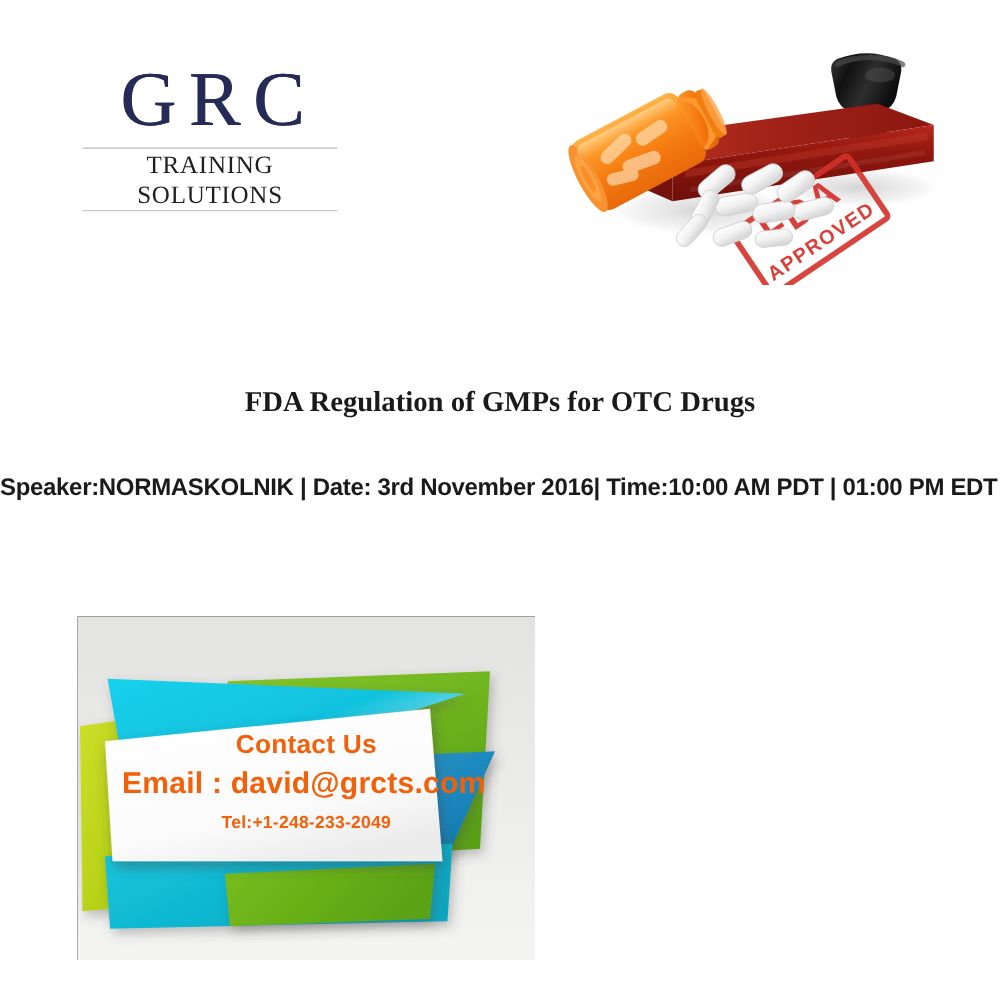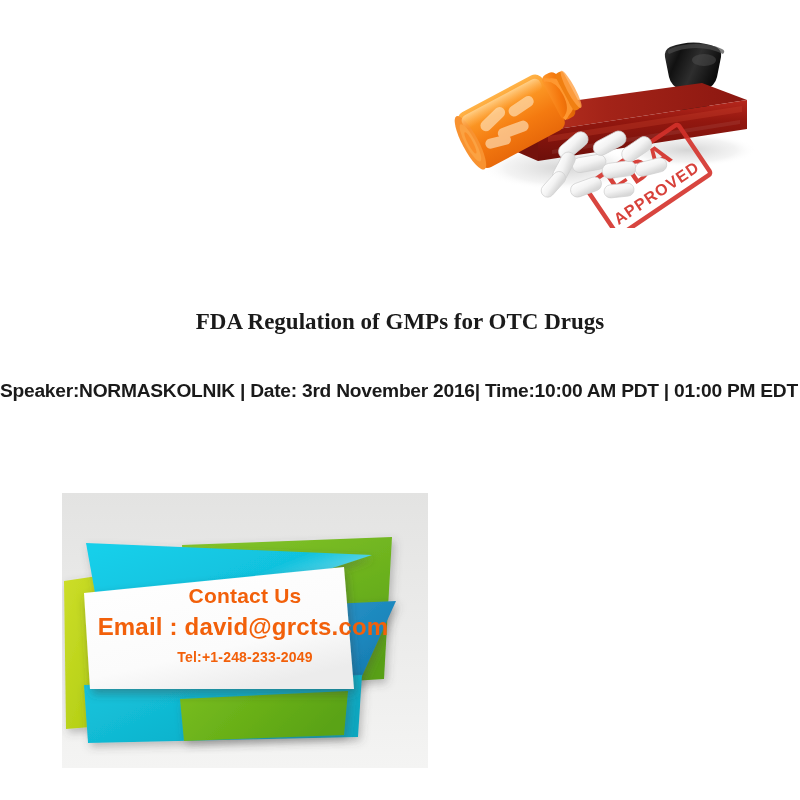--- a/index.html
+++ b/index.html
@@ -86,22 +86,22 @@
     font-size: 23px;
     line-height: 28px;
     color: #1a1a1a;
   }
 
   
   .speaker-line {
     position: absolute;
     left: 0;
     top: 379px;
-    width: 728px;
-    text-align: right;
+    width: 800px;
+    text-align: left;
     font-family: "Liberation Sans", sans-serif;
     font-weight: bold;
     font-size: 19.2px;
     line-height: 24px;
     letter-spacing: -0.25px;
     color: #1a1a1a;
     white-space: nowrap;
   }
 
   
@@ -141,20 +141,26 @@
     font-size: 14px;
     line-height: 31px;
     letter-spacing: 0.2px;
   }
 </style>
 </head>
 <body>
 
 <div class="page">
 
+  <div class="logo-block">
+    <div class="logo-letters">GRC</div>
+    <div class="logo-rule-top"></div>
+    <div class="logo-sub">TRAINING SOLUTIONS</div>
+    <div class="logo-rule-bot"></div>
+  </div>
 
   <div class="hero">
     <svg class="hero-canvas" viewBox="0 0 320 200" xmlns="http://www.w3.org/2000/svg">
       <defs>
         <linearGradient id="gBottle" x1="0" y1="0" x2="0" y2="1">
           <stop offset="0%" stop-color="#ffb347"></stop>
           <stop offset="28%" stop-color="#fb9422"></stop>
           <stop offset="62%" stop-color="#f47a10"></stop>
           <stop offset="100%" stop-color="#e8690a"></stop>
         </linearGradient>

